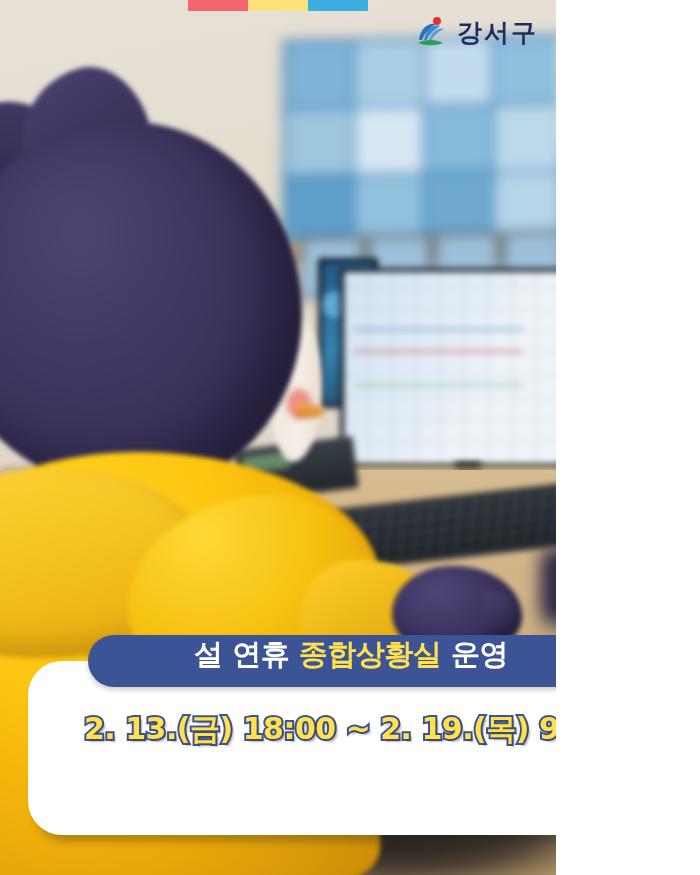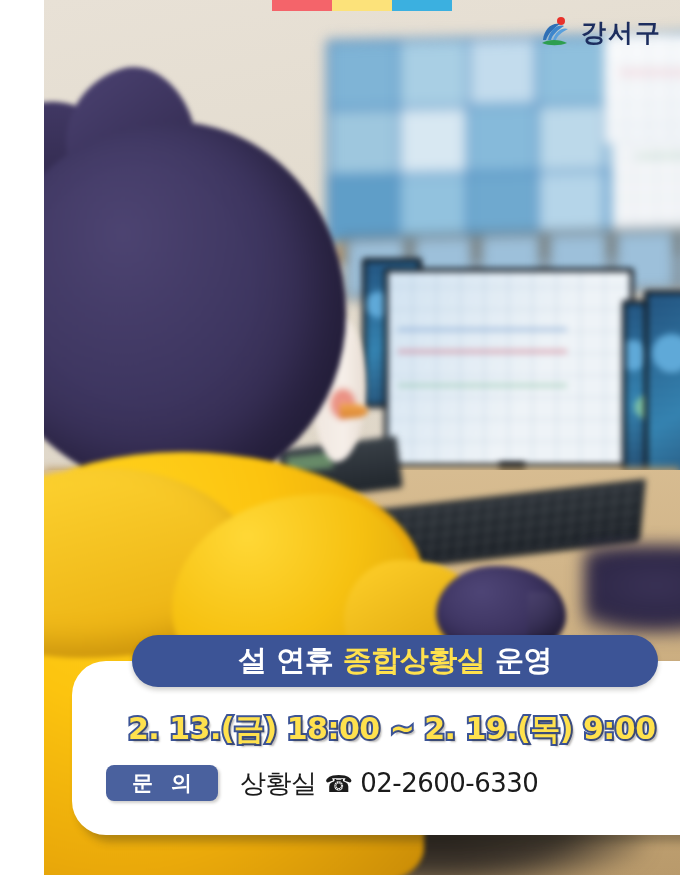--- a/index.html
+++ b/index.html
@@ -6,25 +6,24 @@
     margin: 0;
     padding: 0;
     background: #ffffff;
   }
   body {
     font-family: "Liberation Sans", sans-serif;
   }
 
   .poster {
     position: relative;
-    width: 636px;
+    width: 556px;
     height: 875px;
     overflow: hidden;
     background: #c4b5fd;
-    margin-left: 44px;
   }
 
   
   .photo {
     position: absolute;
     inset: 0;
     overflow: hidden;
   }
 
   
@@ -334,21 +333,20 @@
     box-shadow: 6px 7px 9px rgba(40,35,28,.30);
     z-index: 10;
   }
   .title-banner {
     position: absolute;
     left: 88px; top: 635px;
     width: 526px; height: 52px;
     background: #3c5496;
     border-radius: 26px;
     display: flex;
-    align-items: center;
     justify-content: center;
     z-index: 12;
     box-shadow: 0 3px 5px rgba(40,35,28,.22);
   }
   .title-text {
     font-size: 29px;
     font-weight: 700;
     color: #ffffff;
     letter-spacing: -0.5px;
     font-family: "DejaVu Sans", sans-serif;
@@ -525,26 +523,20 @@
     <div class="logo-text">강서구</div>
   </div>
 
   <div class="card">
     <div class="rows">
 
       <div class="row">
         <div class="value-date">2. 13.(금) 18:00 ~ 2. 19.(목) 9:00</div>
       </div>
 
-      <div class="row">
-        <div class="badge spaced">문의</div>
-        <div class="value-tel">
-          <span>상황실 </span><span class="tel-icon">☎</span><span> 02-2600-6330</span>
-        </div>
-      </div>
 
     </div>
   </div>
 
   <div class="title-banner">
     <div class="title-text">
       <span>설 연휴 </span><span class="hl">종합상황실</span><span> 운영</span>
     </div>
   </div>
 

